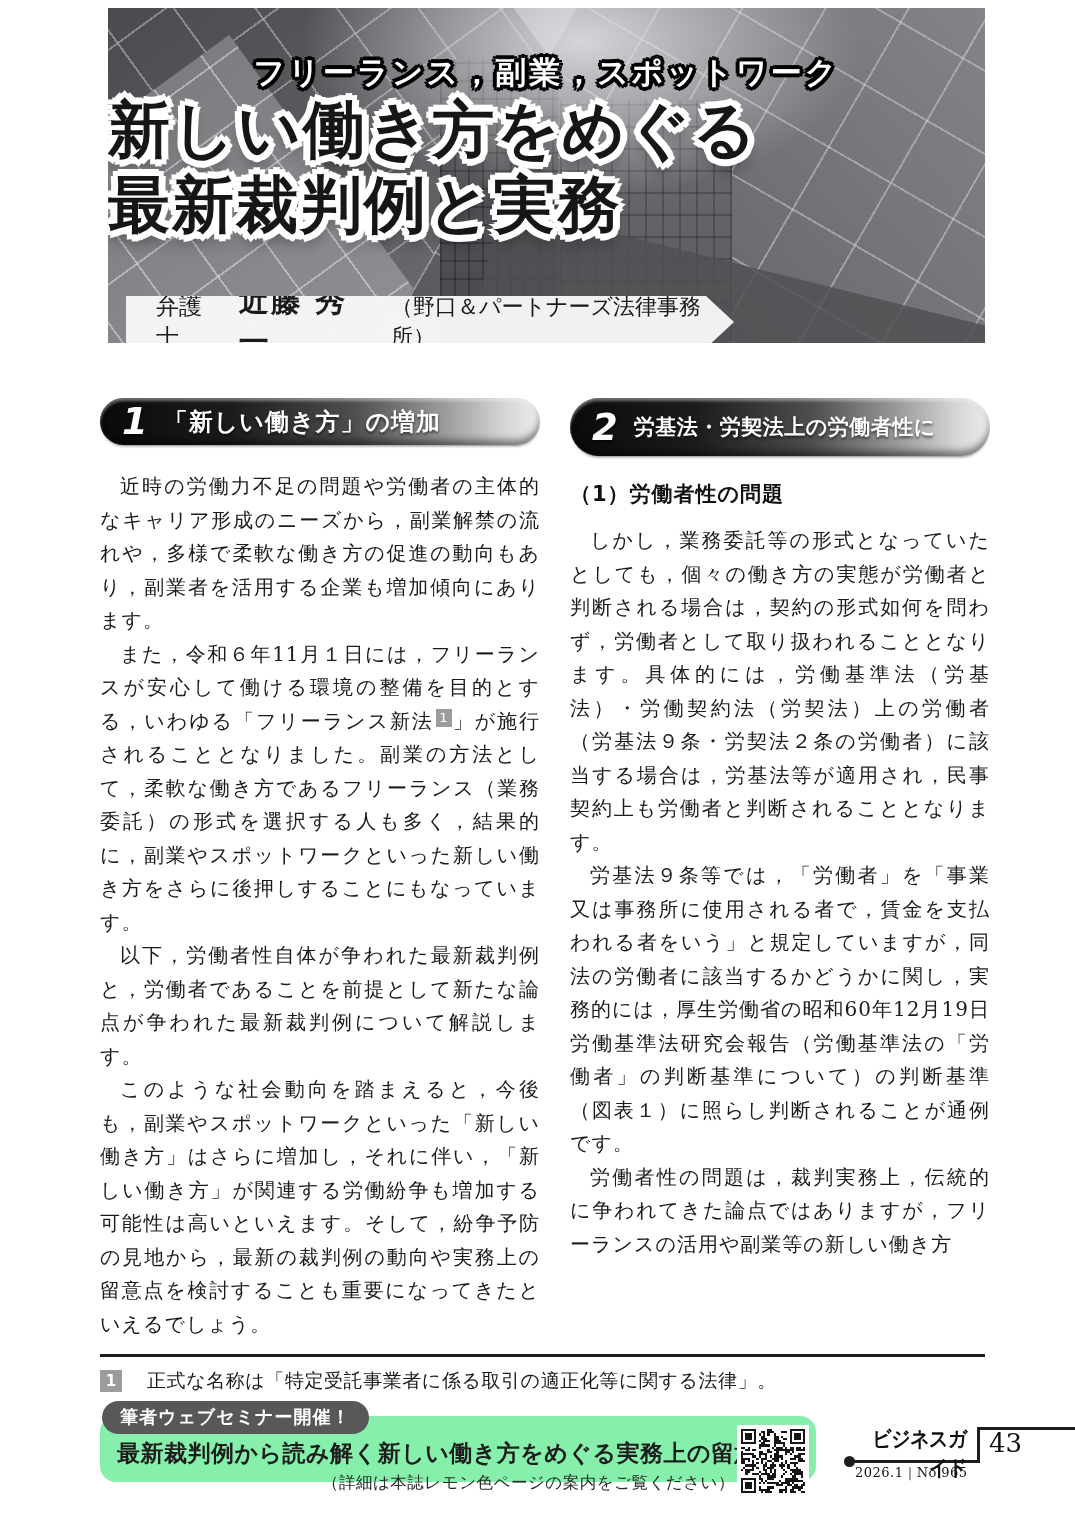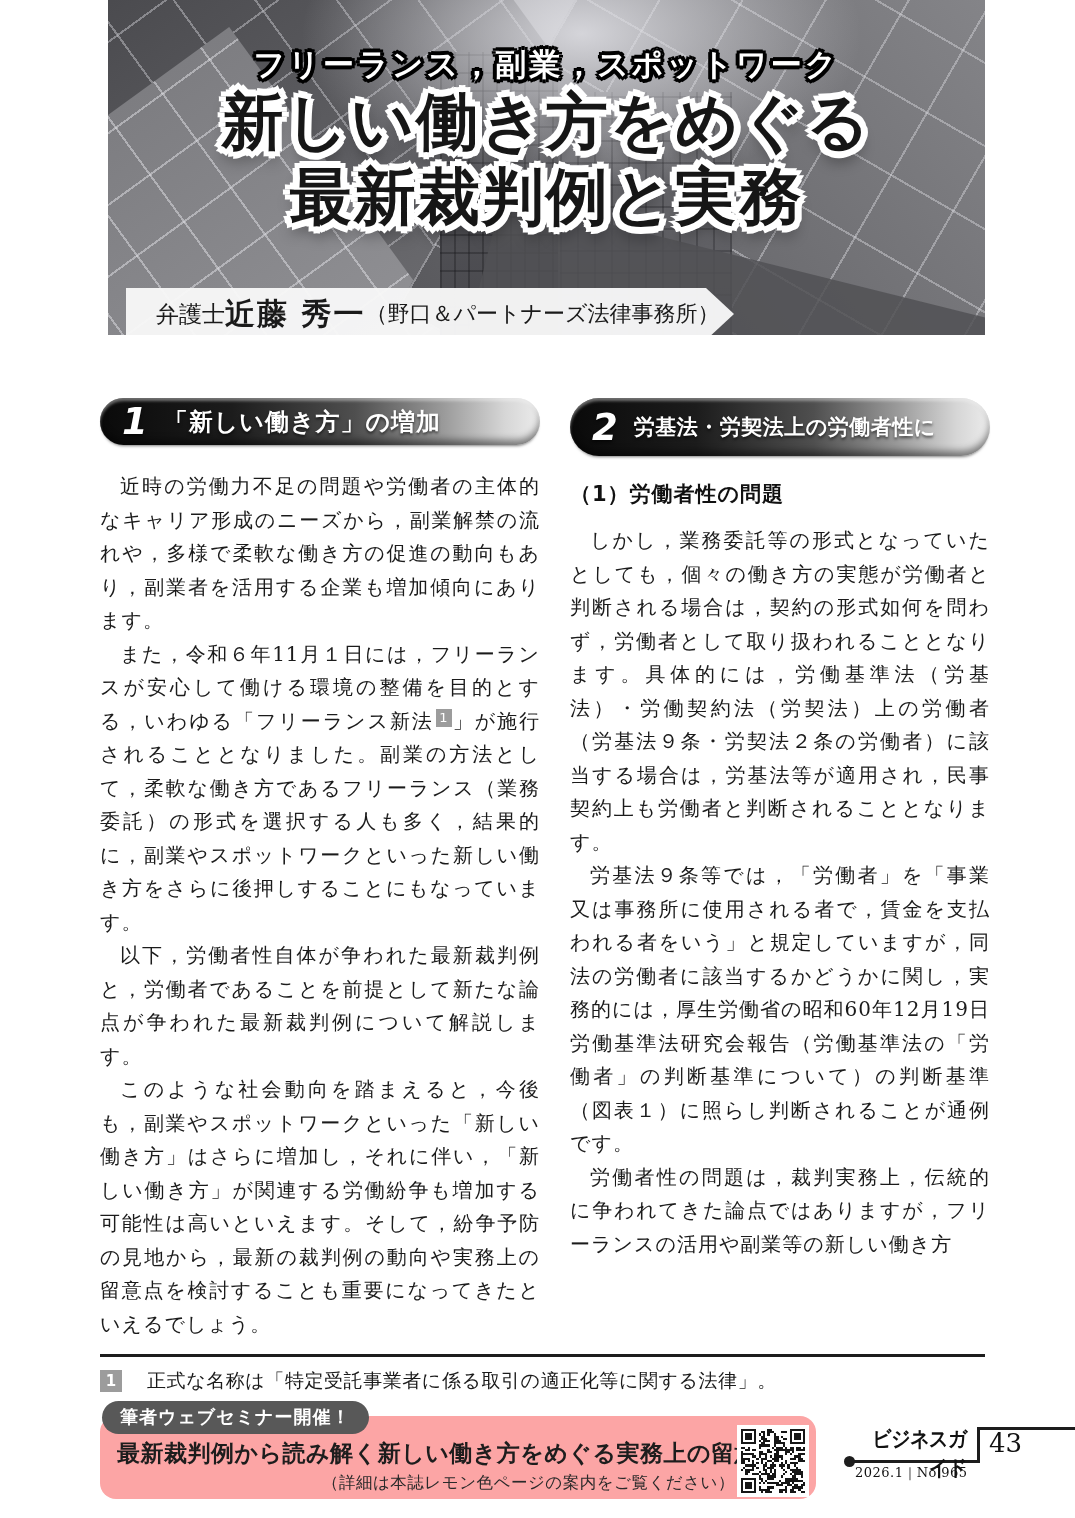--- a/index.html
+++ b/index.html
@@ -4,21 +4,21 @@
 <title>Document</title>
 <style>
   * { box-sizing: border-box; }
   html,body { margin:0; padding:0; background:#ffffff; }
   .page {
     position:relative; width:1075px; height:1518px; background:#fff; overflow:hidden;
     color:#1a1a1a; font-family:"DejaVu Serif","Liberation Serif",serif;
   }
   
   .hero {
-    position:absolute; left:108px; top:0; width:877px; height:335px; overflow:hidden;
+    position:absolute; left:108px; top:8px; width:877px; height:335px; overflow:hidden;
     background:linear-gradient(108deg,#5a5a5e,#86868a 30%,#aeaeb2 52%,#8e8e92 72%,#6b6b6f);
   }
   .facet { position:absolute; }
   .facet-tl {
     left:-140px; top:-210px; width:540px; height:580px; transform:rotate(-36deg);
     background-image:
       repeating-linear-gradient(0deg, rgba(185,185,190,.55) 0 2px, transparent 2px 66px),
       repeating-linear-gradient(90deg, rgba(185,185,190,.55) 0 2px, transparent 2px 66px),
       linear-gradient(180deg,#404044,#6a6a6e);
   }
@@ -59,35 +59,35 @@
     background:radial-gradient(ellipse 430px 240px at 54% 10%, rgba(224,224,229,.9), rgba(224,224,229,0) 65%);
   }
   .kicker {
     position:absolute; top:44px; left:0; right:0; z-index:5; text-align:center;
     font-family:"DejaVu Sans","Liberation Sans",sans-serif;
     font-size:31px; font-weight:800; color:#fff; letter-spacing:3px;
     text-shadow:-3px -3px 0 #000,3px -3px 0 #000,-3px 3px 0 #000,3px 3px 0 #000,
                 -4px 0 0 #000,4px 0 0 #000,0 -4px 0 #000,0 4px 0 #000;
   }
   .hero-title {
-    position:absolute; top:84px; left:0; right:0; z-index:5; margin:0; text-align:center;
+    position:absolute; top:84px; left:0; right:0; z-index:5; margin:0; 
     font-family:"DejaVu Sans","Liberation Sans",sans-serif;
     font-size:62px; line-height:75px; font-weight:900; color:#161616; letter-spacing:2px;
   }
   .hero-title .tline {
     display:block;
     text-shadow:-5px -5px 0 #fff,5px -5px 0 #fff,-5px 5px 0 #fff,5px 5px 0 #fff,
                 -7px 0 0 #fff,7px 0 0 #fff,0 -7px 0 #fff,0 7px 0 #fff,
                 0 11px 14px rgba(0,0,0,.4);
   }
   .author-band {
     position:absolute; left:18px; top:288px; height:52px; width:608px; z-index:6;
     background:rgba(247,247,247,.97);
     clip-path:polygon(0 0, calc(100% - 28px) 0, 100% 50%, calc(100% - 28px) 100%, 0 100%);
-    display:flex; align-items:center; padding-left:30px;
+    display:flex; align-items:center; gap:16px; padding-left:30px;
     font-family:"DejaVu Sans","Liberation Sans",sans-serif; color:#1a1a1a;
   }
   .author-role  { font-size:23px; }
   .author-name  { font-size:30px; font-weight:800; letter-spacing:2px; }
   .author-affil { font-size:22px; }
   
   .columns { position:absolute; top:398px; left:100px; width:890px; display:flex; gap:30px; }
   .col-left  { width:440px; }
   .col-right { width:420px; }
   .sec-pill {
@@ -116,21 +116,21 @@
   }
   .ref-bold { font-weight:400; }
   
   .foot-rule { position:absolute; left:100px; top:1354px; width:885px; height:3px; background:#1d1d1d; }
   .footnote  { position:absolute; left:100px; top:1368px; width:885px; display:flex; align-items:center; gap:13px; font-size:19px; }
   .fn-box {
     flex:none; width:22px; height:22px; background:#9c9c9c; color:#fff; text-align:center; line-height:22px;
     font-family:"DejaVu Sans","Liberation Sans",sans-serif; font-size:15px; font-weight:700;
   }
   .fn-text { letter-spacing:.03em;margin-left:12px; }
-  .seminar-box { position:absolute; left:100px; top:1416px; width:716px; height:83px; background:#fca5a5; border-radius:16px; }
+  .seminar-box { position:absolute; left:100px; top:1416px; width:716px; height:66px; background:#86efac; border-radius:16px; }
   .seminar-badge {
     position:absolute; left:2px; top:-15px; padding:4px 18px 5px; border-radius:17px;
     background:#585858; color:#fff; letter-spacing:1px;
     font-family:"DejaVu Sans","Liberation Sans",sans-serif; font-size:18px; font-weight:700;
   }
   .seminar-title {
     position:absolute; left:17px; top:22px; color:#1d1d1d; letter-spacing:.5px;
     font-family:"DejaVu Sans","Liberation Sans",sans-serif; font-size:23px; font-weight:800;
   }
   .seminar-note {

